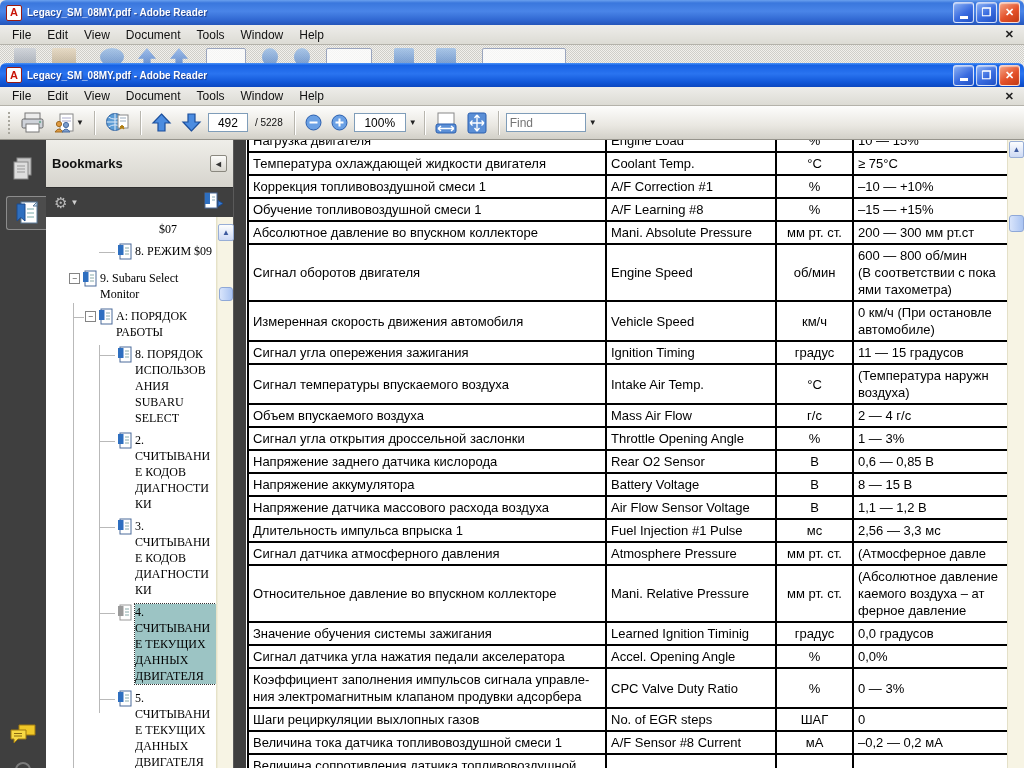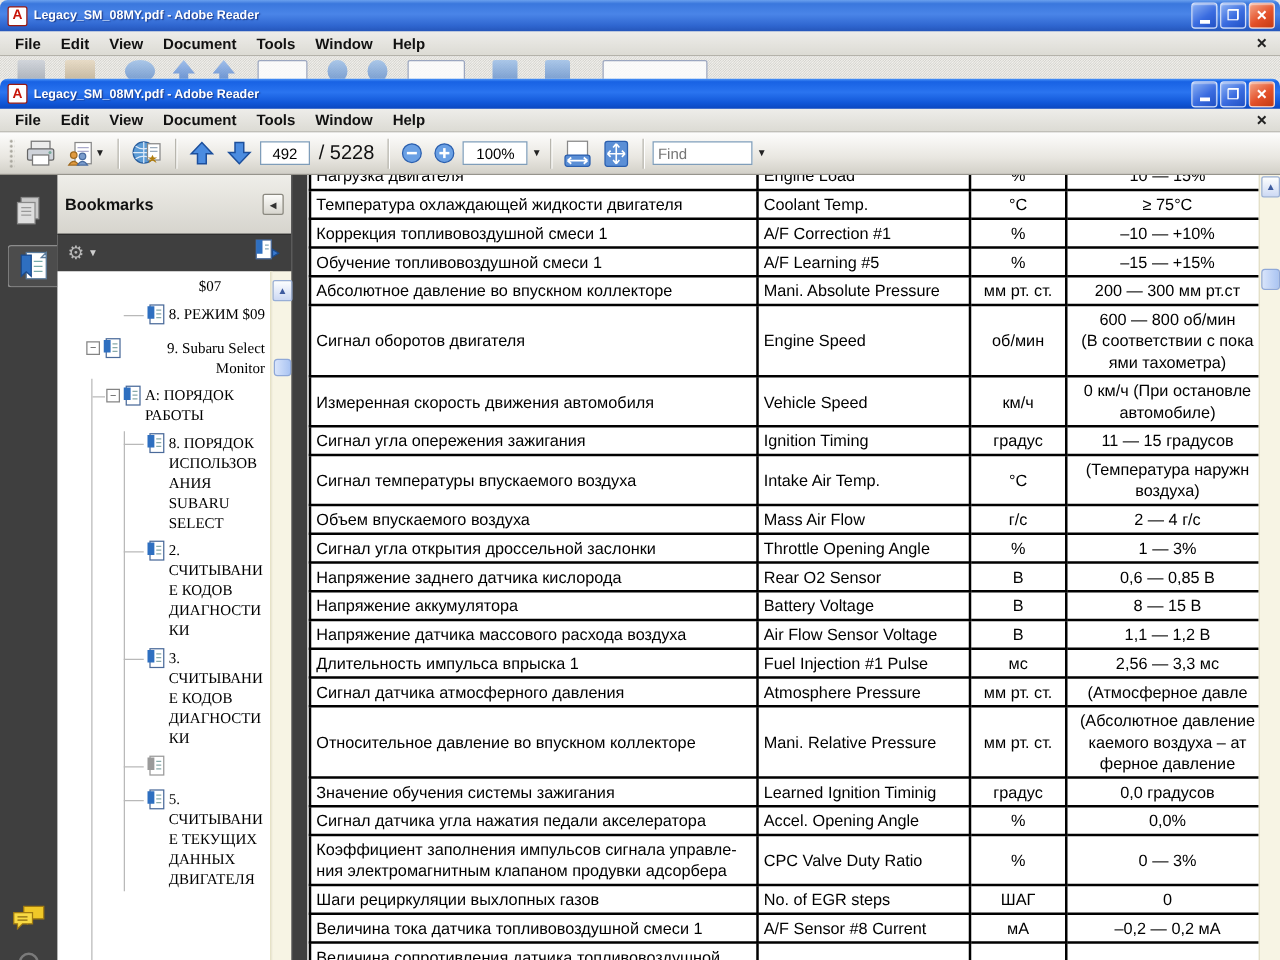--- a/index.html
+++ b/index.html
@@ -19,21 +19,21 @@
     background:linear-gradient(145deg,#8db2f4 0%,#3a6ce0 55%,#2050c4 100%); box-shadow:inset 0 1px 1px rgba(255,255,255,.5); }
   .wbtn.close { background:linear-gradient(145deg,#f4a688 0%,#e4512a 55%,#c23a14 100%); }
   .wbtn .minbar { display:block; width:8px; height:3px; background:#fff; margin-top:9px; }
   .pdficon { width:16px; height:16px; background:#fff; border:1px solid #9a1a10; border-radius:2px;
     color:#cc1республ0e; display:flex; align-items:center; justify-content:center; flex:none; }
   .pdficon span{ color:#c81408; font-weight:bold; font-size:11px; line-height:11px; }
 
   
   .menubar { height:20px; background:linear-gradient(180deg,#eeedea 0%,#dcdbd4 100%); border-bottom:1px solid #b4b2aa;
     display:flex; align-items:center; padding:0 4px; font-size:12px; color:#111; }
-  .menu-item { padding:2px 8px; cursor:default;font-weight:bold; }
+  .menu-item { padding:2px 8px; cursor:default; }
   .menubar-close { margin-left:auto; font-weight:bold; font-size:11px; color:#222; padding-right:6px; }
 
   
   .ghost-strip { height:18px; overflow:hidden; position:relative;
     background-color:#f1f0ec;
     background-image:linear-gradient(45deg,#cfcec9 25%,transparent 25%,transparent 75%,#cfcec9 75%),
                      linear-gradient(45deg,#cfcec9 25%,transparent 25%,transparent 75%,#cfcec9 75%);
     background-size:2px 2px; background-position:0 0,1px 1px; }
   .ghost-inner { display:flex; align-items:flex-start; gap:8px; padding:3px 0 0 14px; opacity:.8; }
   .g-ic { height:18px; border-radius:2px; }
@@ -52,21 +52,21 @@
     border-bottom:1px solid #96948c; display:flex; align-items:center; padding:0 4px; gap:3px; }
   .grip { width:5px; height:24px; margin:0 3px;
     background-image:radial-gradient(circle,#a9a79e 1px,transparent 1.2px); background-size:4px 4px; }
   .sep { width:1px; height:24px; background:#b8b6ae; margin:0 4px; box-shadow:1px 0 0 #fff; }
   .tb-btn { border:none; background:transparent; padding:2px 3px; display:flex; align-items:center; gap:1px; cursor:default; }
   .caret { font-size:8px; color:#222; line-height:8px; }
   .page-box,.find-box { height:19px; border:1px solid #7f9db9; background:#fff; font-size:12px;
     font-family:"Liberation Sans",sans-serif; padding:0 3px; }
   .page-box { width:40px; text-align:center; }
   .find-box { width:80px; color:#333; }
-  .page-total { font-size:16px; color:#111; padding:0 4px; }
+  .page-total { font-size:10px; color:#111; padding:0 4px; }
   .zoom-box { height:19px; width:52px; border:1px solid #7f9db9; background:#fff; font-size:12px;
     display:inline-flex; align-items:center; justify-content:center; }
 
   
   .main { display:flex; height:628px; }
 
   .nav-strip { width:46px; background:#3f3f3f; display:flex; flex-direction:column; align-items:center;
     padding-top:12px; gap:10px; flex:none; }
   .nav-btn { width:34px; height:34px; display:flex; align-items:center; justify-content:center; border-radius:3px 0 0 3px; }
   .nav-btn.active { background:#4c4c4c; border:1px solid #8c8c8c; border-right:none; width:40px; margin-left:6px; }
@@ -88,21 +88,21 @@
   .tree { flex:1; background:#fff; position:relative; overflow:hidden; padding-top:4px; border-right:1px solid #e6e2c8;}
   .guide { position:absolute; width:1px; background:#b9b9b9; }
   .g1 { left:27px; top:86px; bottom:0; }
   .g2 { left:53px; top:128px; height:368px; }
   .tree-item { position:relative; display:flex; align-items:flex-start; margin-bottom:6px; font-size:12px;
     line-height:16px; color:#000; cursor:default;font-family:Liberation Serif, serif; }
   .tree-item .exp { width:11px; height:11px; border:1px solid #848484; background:#fff; flex:none;
     font-size:9px; line-height:9px; text-align:center; margin:3px 2px 0 0; color:#000; }
   .tree-item .bm-ic { flex:none; margin:0 3px 0 0; }
   .tree-item .lbl { word-break:break-word; }
-  .tree-item.ind0 { padding-left:23px; } .tree-item.ind0 .lbl { width:112px;text-align:right; }
+  .tree-item.ind0 { padding-left:23px; } .tree-item.ind0 .lbl { width:112px; }
   .tree-item.ind1 { padding-left:39px; } .tree-item.ind1 .lbl { width:88px; }
   .tree-item.ind2 { padding-left:71px; } .tree-item.ind2 .lbl { width:88px; }
   .tree-item.cont { padding-left:113px; } .tree-item.cont .lbl { width:80px; }
   .tree-item.stub::before { content:""; position:absolute; left:53px; top:9px; width:16px; height:1px; background:#b9b9b9; }
   .tree-item.stubA::before { content:""; position:absolute; left:28px; top:9px; width:10px; height:1px; background:#b9b9b9; }
   .tree-item.sel .lbl { background:#9cc4c4; outline:1px dotted #333; }
   .tree-item.sel .bm-blue { fill:#9a9a9a; }
   .tree-item.sel .bm-blue2 { stroke:#9a9a9a; }
 
   .v-scroll { width:16px; background:#f7f4e4; position:relative; flex:none; border-left:1px solid #efecd8; }
@@ -114,21 +114,21 @@
   .separator { width:13px; background:#3f3f3f; border-left:1px solid #5a5a5a; flex:none; }
 
   .page { width:761px; background:#fff; overflow:hidden; position:relative; flex:none; }
   table.spec { border-collapse:collapse; table-layout:fixed; width:900px; margin:-12px 0 0 1px;
     font-size:13px; color:#000; }
   table.spec td { border:2px solid #000; padding:2px 4px; vertical-align:middle; line-height:17px; }
   td.c-ru { white-space:pre-line; }
   td.c-en { }
   td.c-unit { text-align:center; padding:2px 1px; }
   td.c-val { padding:2px 0; }
-  td.c-val .vwrap { width:152px; text-align:center; white-space:pre-line; }
+  td.c-val .vwrap { width:152px; text-align:left; white-space:pre-line; }
 
   .doc-scroll { width:17px; background:#f7f4e4; position:relative; flex:none; border-left:1px solid #e4e0c8; }
   .doc-scroll .sc-btn { width:15px; left:1px; }
   .doc-scroll .sc-thumb { width:15px; }
 </style>
 </head>
 <body>
 
 <div class="screen">
 
@@ -422,20 +422,21 @@
 
               <span class="bm-ic">
                 <svg width="15" height="17">
                   <rect x="3" y="1" width="11" height="15" fill="#fff" stroke="#4a6a9a" class="bm-blue2"></rect>
                   <rect x="1" y="2" width="5.5" height="10" fill="#2e6fc0" class="bm-blue"></rect>
                   <line x1="8" y1="5" x2="12" y2="5" stroke="#8aa"></line>
                   <line x1="8" y1="8" x2="12" y2="8" stroke="#8aa"></line>
                   <line x1="8" y1="11" x2="12" y2="11" stroke="#8aa"></line>
                 </svg>
               </span>
+              <span class="lbl">4. СЧИТЫВАНИЕ ТЕКУЩИХ ДАННЫХ ДВИГАТЕЛЯ</span>
             </div>
             <div class="tree-item ind2 stub">
 
               <span class="bm-ic">
                 <svg width="15" height="17">
                   <rect x="3" y="1" width="11" height="15" fill="#fff" stroke="#4a6a9a" class="bm-blue2"></rect>
                   <rect x="1" y="2" width="5.5" height="10" fill="#2e6fc0" class="bm-blue"></rect>
                   <line x1="8" y1="5" x2="12" y2="5" stroke="#8aa"></line>
                   <line x1="8" y1="8" x2="12" y2="8" stroke="#8aa"></line>
                   <line x1="8" y1="11" x2="12" y2="11" stroke="#8aa"></line>
@@ -482,21 +483,21 @@
             <tr class="table-row">
               <td class="c-ru">Коррекция топливовоздушной смеси 1</td>
               <td class="c-en">A/F Correction #1</td>
               <td class="c-unit">%</td>
               <td class="c-val">
                 <div class="vwrap">–10 — +10%</div>
               </td>
             </tr>
             <tr class="table-row">
               <td class="c-ru">Обучение топливовоздушной смеси 1</td>
-              <td class="c-en">A/F Learning #5</td>
+              <td class="c-en">A/F Learning #8</td>
               <td class="c-unit">%</td>
               <td class="c-val">
                 <div class="vwrap">–15 — +15%</div>
               </td>
             </tr>
             <tr class="table-row">
               <td class="c-ru">Абсолютное давление во впускном коллекторе</td>
               <td class="c-en">Mani. Absolute Pressure</td>
               <td class="c-unit">мм рт. ст.</td>
               <td class="c-val">

